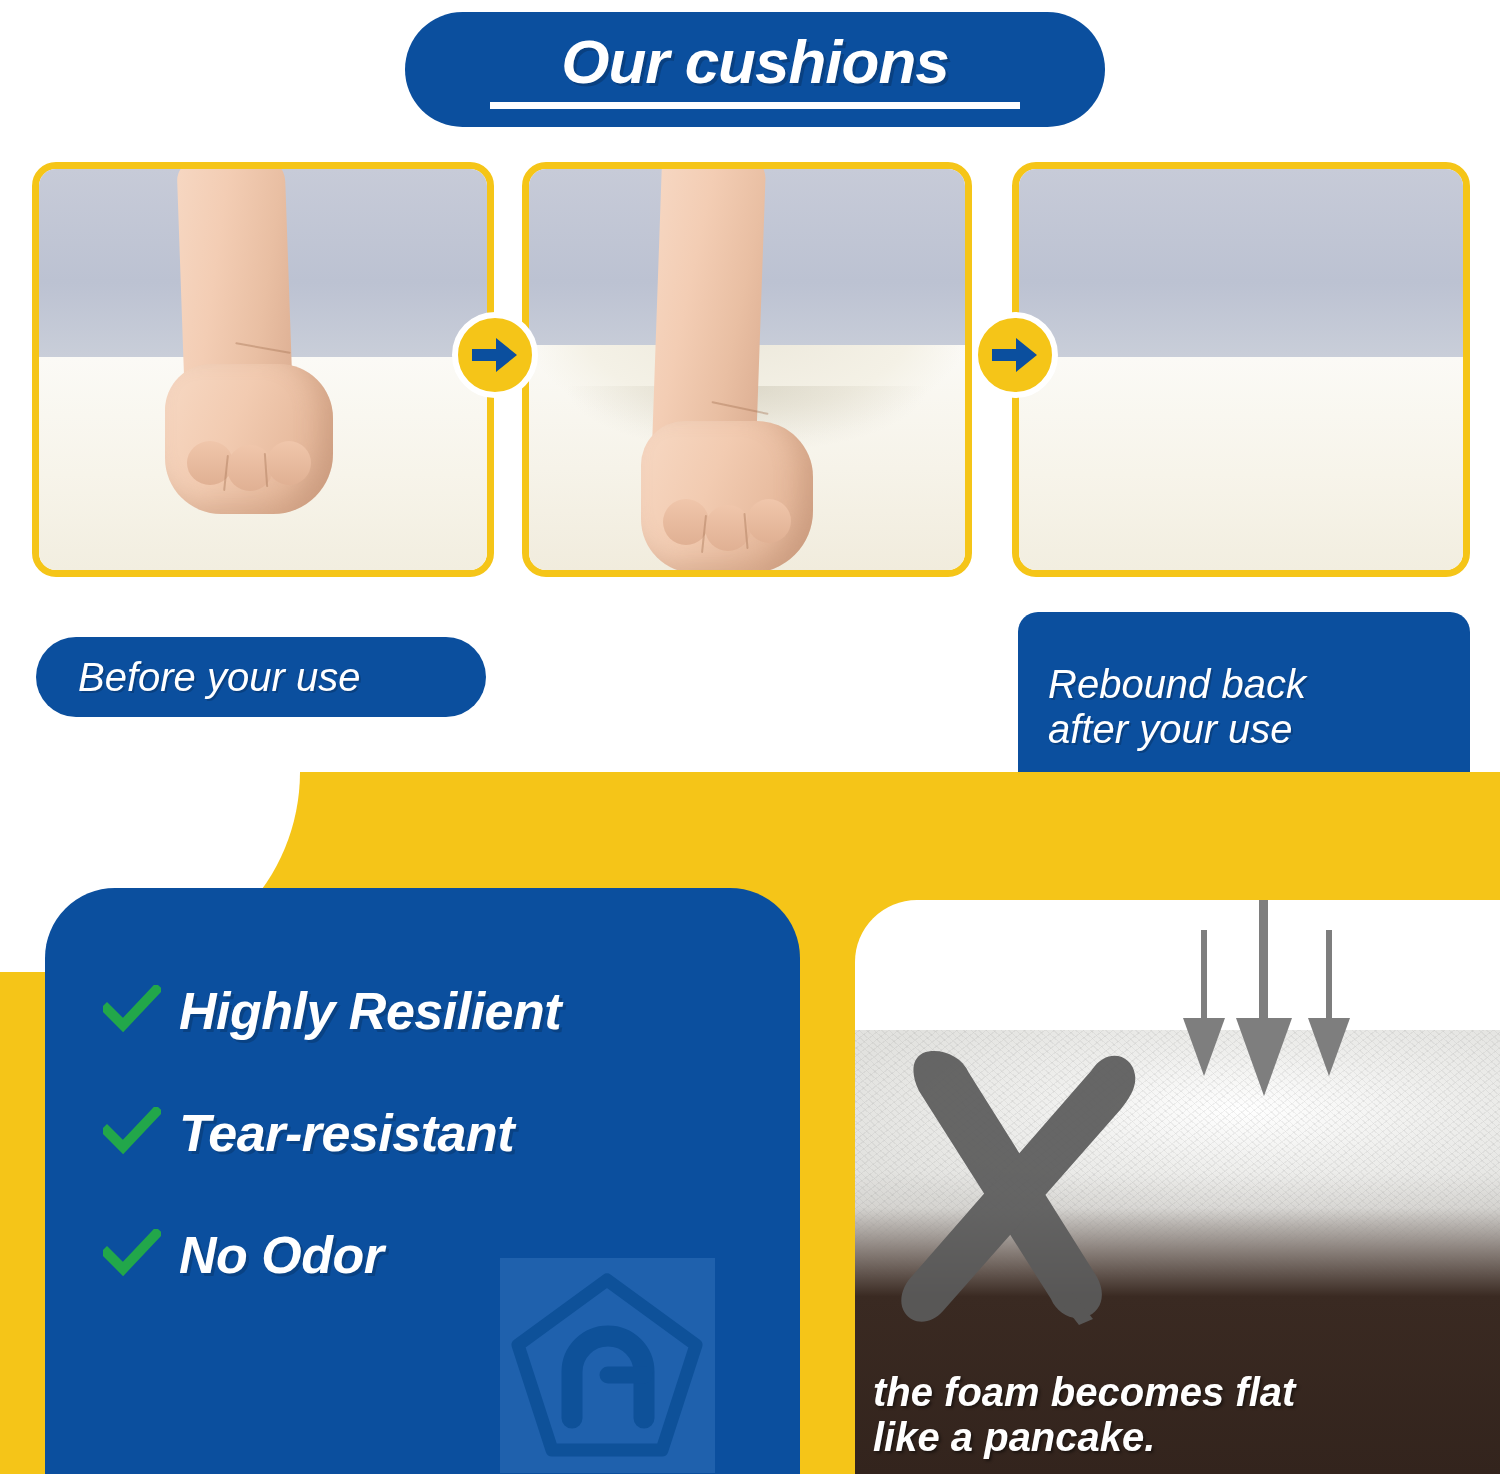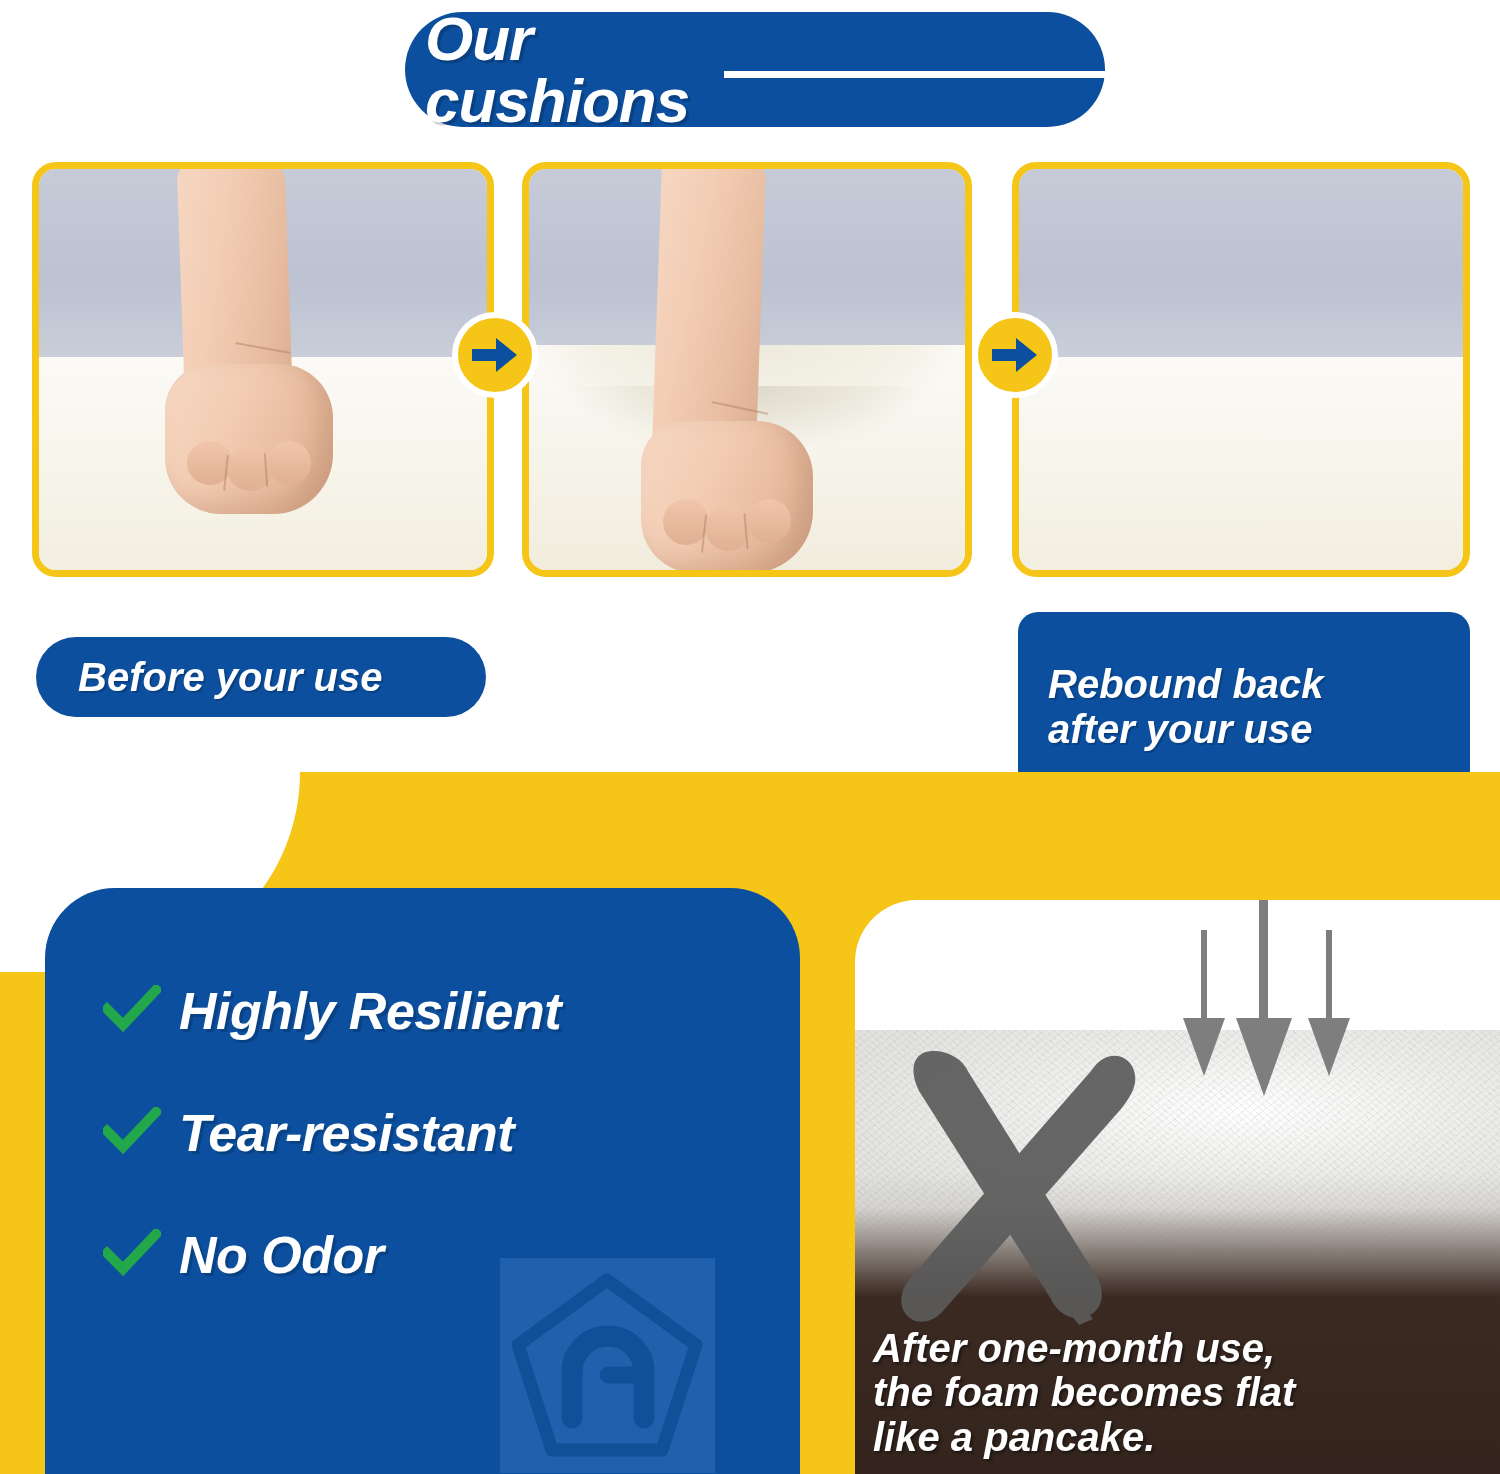--- a/index.html
+++ b/index.html
@@ -15,21 +15,21 @@
   #top-section {
     position:absolute; left:0; top:0; width:1500px; height:800px;
     background:#ffffff;
   }
 
   
   #title-pill {
     position:absolute; left:405px; top:12px; width:700px; height:115px;
     background:#0B4F9E;
     border-radius:58px;
-    display:flex; flex-direction:row;
+    display:flex; flex-direction:column;
     align-items:center; justify-content:center;
   }
   #title-text {
     font-size:62px; font-weight:bold; font-style:italic;
     color:#ffffff; letter-spacing:-1px;
     line-height:1;
     text-shadow:3px 3px 0 rgba(0,0,0,0.18);
     padding:0 20px;
   }
   #title-underline {
@@ -97,21 +97,21 @@
   }
   #arrow-badge-1 { left:452px;  top:312px; }
   #arrow-badge-2 { left:972px;  top:312px; }
 
   
   .caption-pill {
     position:absolute;
     background:#0B4F9E;
     display:flex; align-items:center;
     color:#ffffff;
-    font-weight:bold; font-style:italic;
+    font-weight:normal; font-style:italic;
   }
   #caption-pill-1 {
     left:36px; top:637px; width:450px; height:80px;
     border-radius:40px; padding-left:42px; font-size:40px;
   }
   #caption-pill-2 {
     left:548px; top:637px; width:410px; height:80px;
     border-radius:40px; padding-left:42px; font-size:40px;
   }
   #caption-pill-3 {
@@ -350,18 +350,17 @@
         <g fill="#5B5B5B" opacity="0.92">
           <path d="M58 8 C74 2 96 10 104 28 L232 232 C242 250 236 268 220 272 C206 276 192 268 186 254 L54 46 C46 30 46 14 58 8 Z"></path>
           <path d="M238 14 C252 6 268 14 270 30 C272 42 264 54 256 64 L78 266 C66 280 48 280 40 268 C32 256 38 240 48 230 L226 26 C230 20 234 16 238 14 Z"></path>
           <path d="M96 22 L118 62 L104 70 L84 30 Z"></path>
           <path d="M204 244 L228 274 L214 280 L192 252 Z"></path>
         </g>
       </svg>
     </div>
 
     <div id="others-caption">
-      <span>After one-month use,</span>
       <span>the foam becomes flat</span>
       <span>like a pancake.</span>
     </div>
   </div>
 </div>
 
 </body></html>

